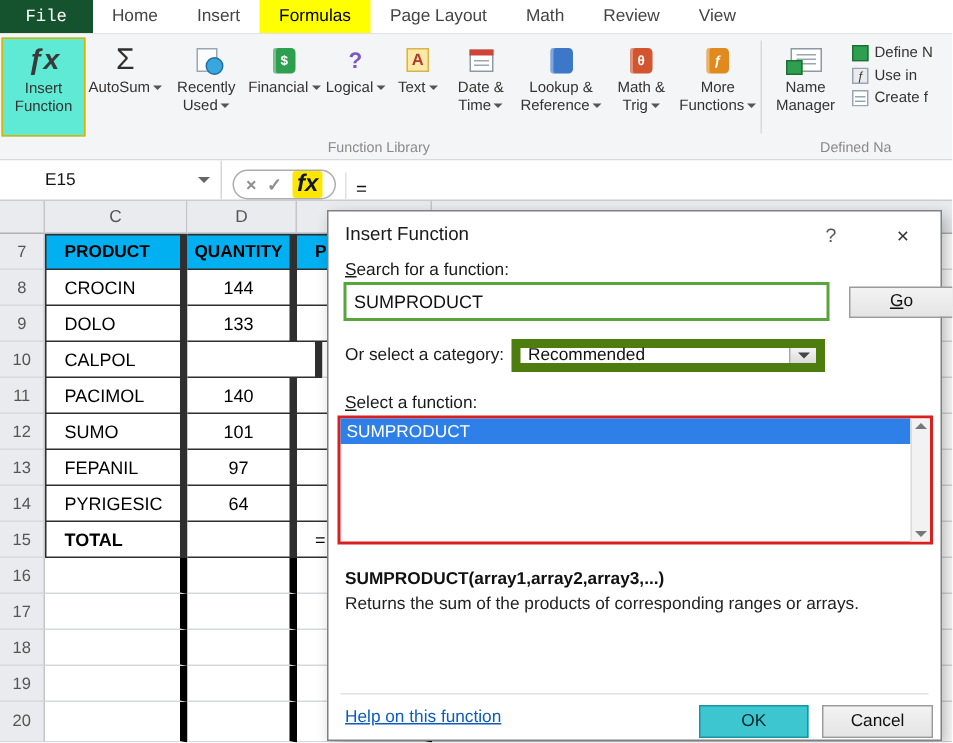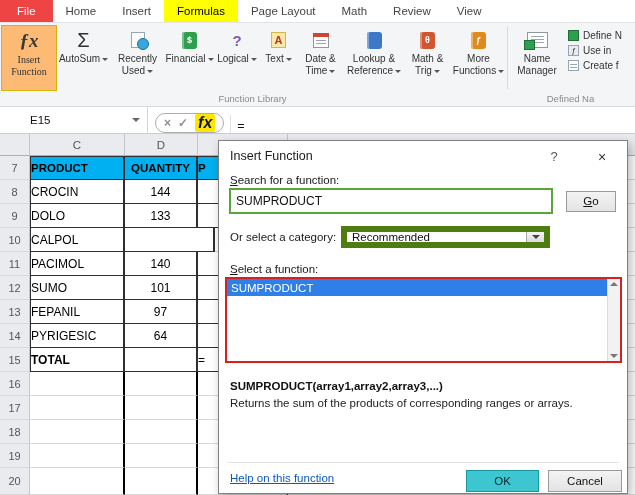--- a/index.html
+++ b/index.html
@@ -3,30 +3,30 @@
 <meta charset="utf-8">
 <style>
   *{margin:0;padding:0;box-sizing:border-box;}
   body{margin:0;background:#fff;}
   .screen{position:relative;width:635px;height:495px;background:#fff;overflow:hidden;
     font-family:"Liberation Sans",sans-serif;font-size:11px;color:#222;}
 
   
   .tabbar{position:absolute;top:0;left:0;width:100%;height:23px;background:#fff;display:flex;border-bottom:1px solid #e3e3e3;}
   .tab{display:flex;align-items:center;padding:0 13px;font-size:11.5px;color:#444;cursor:default;}
-  .tab.file{background:#ef4444;color:#fff;padding:3px 17px;}
+  .tab.file{background:#14532d;color:#fff;padding:3px 17px;font-family:Liberation Mono, monospace;}
   .tab.hl{background:#FFFF00;color:#000;}
 
   
   .ribbon{position:absolute;top:23px;left:0;width:100%;height:84px;background:#F4F5F7;border-bottom:1px solid #D8DADD;}
   .rb-row{position:absolute;top:2px;left:1px;height:66px;display:flex;align-items:stretch;}
   .rb-btn{height:66px;display:flex;flex-direction:column;align-items:center;padding-top:3px;text-align:center;}
   .rb-btn .ic{height:24px;display:flex;align-items:center;justify-content:center;margin-bottom:1px;}
   .rb-lbl{font-size:10px;line-height:1.18;color:#333;}
-  .if-btn{background:#fdba74;border:1px solid #D8B400;font-family:Liberation Serif, serif;}
+  .if-btn{background:#5eead4;border:1px solid #D8B400;}
   .w-if{width:56px}.w-as{width:53px}.w-ru{width:55px}.w-fin{width:49px}.w-log{width:46px}
   .w-txt{width:37px}.w-dt{width:47px}.w-lr{width:60px}.w-mt{width:47px}.w-mf{width:55px}
   .w-nm{width:56px}
   .tri{display:inline-block;width:0;height:0;border-left:3px solid transparent;border-right:3px solid transparent;border-top:3px solid #555;margin-left:2px;vertical-align:middle;}
   .vsep{width:1px;background:#D8DADD;margin:2px 1px 2px 1px;}
   .grp-label{position:absolute;bottom:2px;font-size:9.5px;color:#8a8a8a;text-align:center;}
   .grp-fl{left:0;width:505px;}
   .grp-dn{left:506px;width:129px;margin-top:32px;}
   .dn-col{width:73px;display:flex;flex-direction:column;padding:5px 0 0 3px;gap:4px;}
   .dn-item{display:flex;align-items:center;gap:4px;font-size:10px;white-space:nowrap;overflow:hidden;color:#333;}
@@ -68,39 +68,39 @@
   
   .sheet{position:absolute;top:134px;left:0;width:100%;height:361px;background:#fff;}
   .colhdr{display:flex;height:22px;}
   .corner,.ch{background:#E9EBEE;border-right:1px solid #C3C6CA;border-bottom:1px solid #ADB2B8;}
   .corner{width:30px;}
   .ch{display:flex;align-items:center;justify-content:center;color:#555;font-size:11.5px;}
   .ch-c{width:95px}.ch-d{width:73px}.ch-e{width:90px}.ch-f{flex:1;border-right:none;}
   .srow{display:flex;height:24px;}
   .row20{height:27px;}
   .rnum{width:30px;background:#E9EBEE;border-right:1px solid #C3C6CA;border-bottom:1px solid #D6D9DC;display:flex;align-items:center;justify-content:center;color:#555;}
-  .cell{display:flex;align-items:center;padding:0 0;border-right:2px solid #000000;border-bottom:1px solid #D6D9DC;font-size:12px;background:#fff;color:#000;}
+  .cell{display:flex;align-items:center;padding:0 12px;border-right:5px solid #000000;border-bottom:1px solid #D6D9DC;font-size:12px;background:#fff;color:#000;}
   .cell-c{width:95px}.cell-d{width:73px;justify-content:center}.cell-e{width:90px}
   .filler{flex:1;border-bottom:1px solid #D6D9DC;background:#fff;}
   .t .cell{border-right-color:#2F2F2F;border-bottom-color:#2F2F2F;}
   .t .cell-c{border-left:1px solid #2F2F2F;}
   .row7 .cell{border-top:1px solid #2F2F2F;background:#00B0F0;font-weight:bold;font-size:11.5px;}
   .row15 .cell-c{font-weight:bold;}
 
   
   .dialog{position:absolute;left:218px;top:140px;width:410px;height:354px;background:#fff;border:1px solid #808080;box-shadow:3px 4px 10px rgba(0,0,0,.28);font-size:11.5px;}
   .dlg-titlebar{position:absolute;top:0;left:0;right:0;height:30px;}
   .dlg-title{position:absolute;left:11px;top:8px;font-size:12.5px;color:#1a1a1a;}
   .dlg-help{position:absolute;top:6px;right:58px;width:30px;height:19px;display:flex;align-items:center;justify-content:center;font-size:13px;color:#555;}
   .dlg-close{position:absolute;top:6px;right:10px;width:30px;height:19px;display:flex;align-items:center;justify-content:center;font-size:14px;color:#333;}
   .lbl{position:absolute;left:11px;color:#1a1a1a;}
   .ak::first-letter{text-decoration:underline;}
   .lbl-search{top:33px;}
   .inp-search{position:absolute;top:47px;left:10px;width:324px;height:26px;border:2px solid #58A53C;font:12px "Liberation Sans",sans-serif;padding:0 5px;color:#111;outline:none;background:#fff;}
-  .btn-go{position:absolute;top:50px;left:347px;width:50px;height:21px;background:linear-gradient(#F3F3F3,#E4E4E4);border:1px solid #9A9A9A;font-size:11.5px;text-align:center;line-height:19px;color:#111;}
+  .btn-go{position:absolute;top:50px;left:347px;width:70px;height:21px;background:linear-gradient(#F3F3F3,#E4E4E4);border:1px solid #9A9A9A;font-size:11.5px;text-align:center;line-height:19px;color:#111;}
   .lbl-cat{top:90px;}
   .combo{position:absolute;top:85px;left:122px;width:209px;height:22px;border:6px solid #4d7c0f;background:#fff;display:flex;align-items:center;padding-left:5px;color:#111;}
   .combo-btn{position:absolute;top:0;right:0;width:18px;height:100%;background:linear-gradient(#F4F4F4,#DCDCDC);border-left:1px solid #A8A8A8;display:flex;align-items:center;justify-content:center;}
   .ctri{width:0;height:0;border-left:4px solid transparent;border-right:4px solid transparent;border-top:4px solid #444;}
   .lbl-select{top:122px;text-align:right;}
   .listbox{position:absolute;top:136px;left:6px;width:397px;height:86px;border:2px solid #D8201F;background:#fff;}
   .lb-item-sel{position:absolute;top:0;left:0;right:13px;height:17px;background:#2E80E8;color:#fff;display:flex;align-items:center;padding-left:4px;font-size:11.5px;}
   .lb-scroll{position:absolute;top:0;right:0;bottom:0;width:13px;background:#F2F2F2;border-left:1px solid #DCDCDC;display:flex;flex-direction:column;justify-content:space-between;align-items:center;padding:3px 0;}
   .stri-up{width:0;height:0;border-left:4px solid transparent;border-right:4px solid transparent;border-bottom:4px solid #777;}
   .stri-dn{width:0;height:0;border-left:4px solid transparent;border-right:4px solid transparent;border-top:4px solid #777;}

